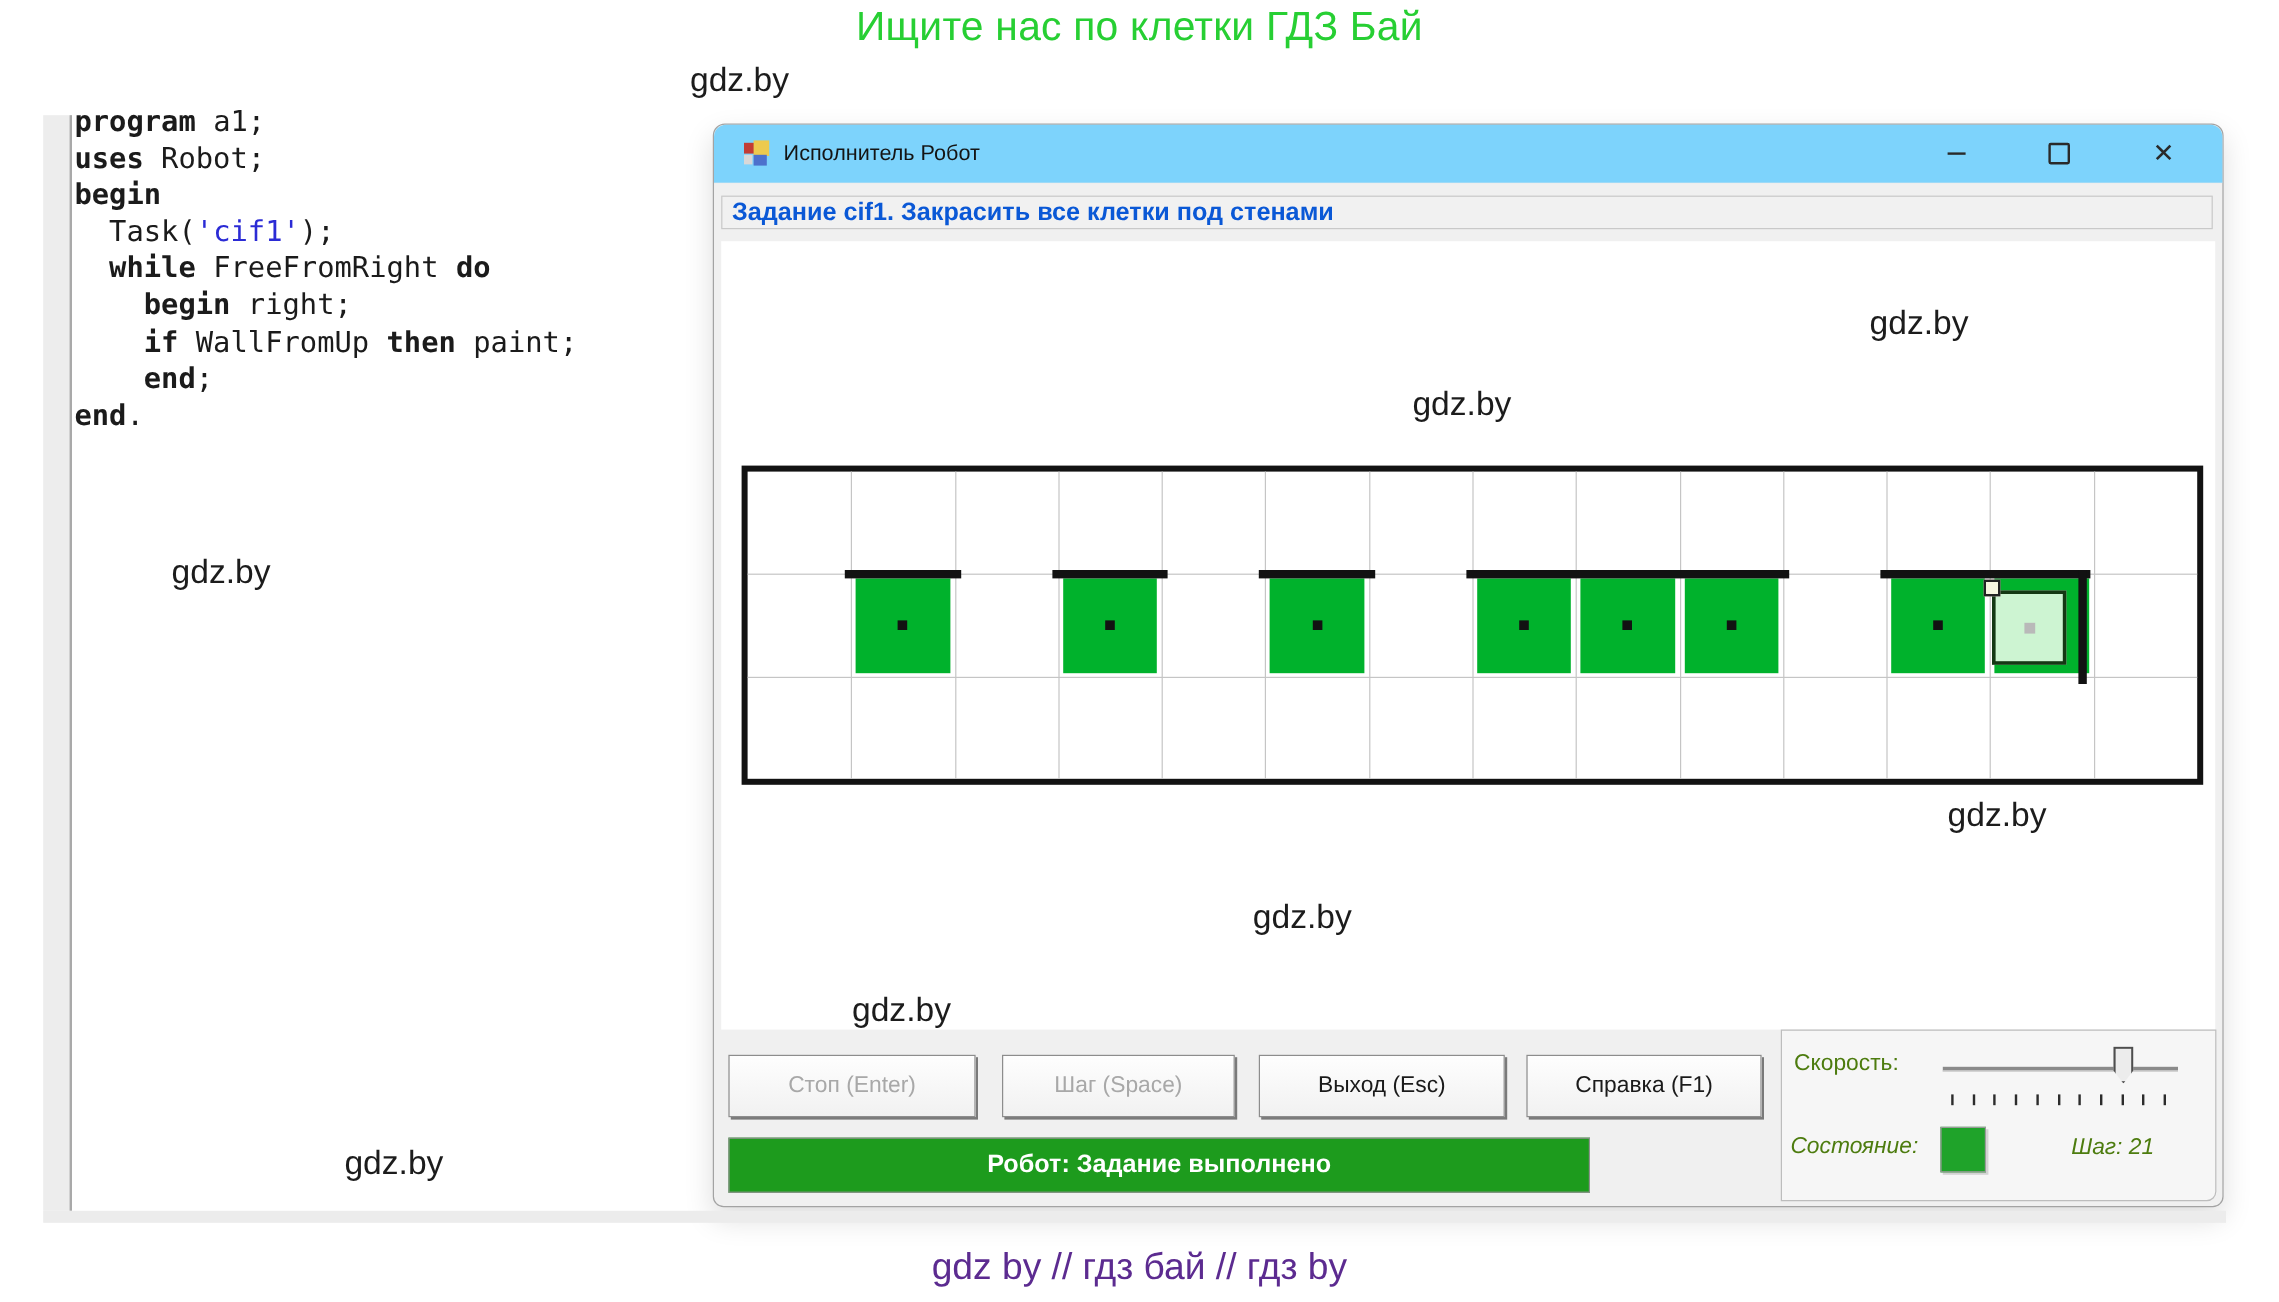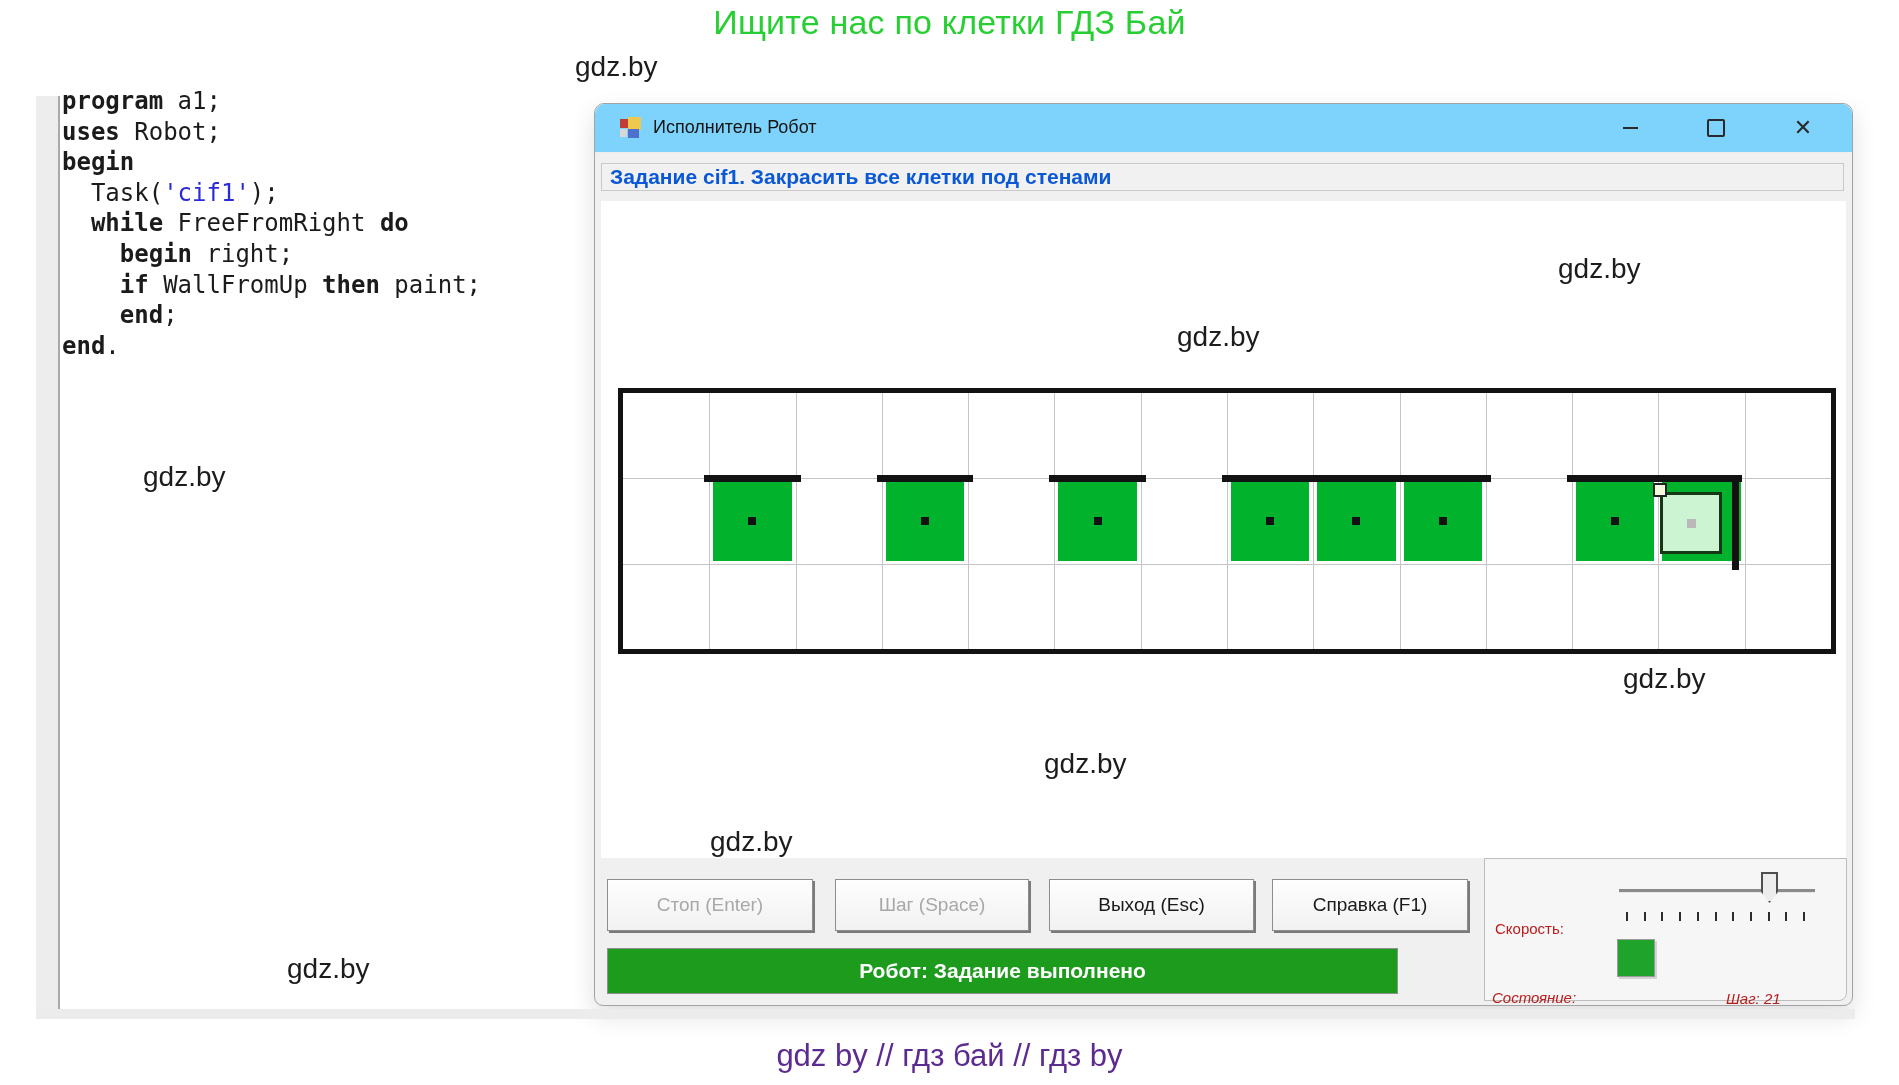--- a/index.html
+++ b/index.html
@@ -55,29 +55,29 @@
   .notch{position:absolute;width:14px;height:14px;background:#f7f7e0;
          border:2px solid #232323;box-sizing:border-box;z-index:3;}
   .graydot{position:absolute;width:9px;height:9px;background:#b9b9b9;}
 
   
   .btnrow button{position:absolute;top:775px;height:52px;
         background:linear-gradient(#fefefe,#f1f1f1);border:1px solid #8d8d8d;
         box-shadow:2px 2px 0 #7a7a7a;font-family:"Liberation Sans",sans-serif;
         font-size:19px;color:#1a1a1a;}
   .btnrow button.disabled{color:#a8a8a8;}
-  .statusbar{position:absolute;left:12px;top:844px;width:791px;height:46px;
+  .statusbar{position:absolute;left:12px;top:844px;width:718px;height:46px;
         border:1px solid #8f8f8f;box-sizing:border-box;display:flex;
         align-items:center;justify-content:center;}
   .statusbar span{color:#fff;font-size:21px;font-weight:700;}
 
   .panel{position:absolute;left:889px;top:754px;width:363px;height:143px;
          background:#f6f6f6;border:1px solid #bdbdbd;box-sizing:border-box;
          border-radius:0 0 8px 0;}
-  .panel .lbl{position:absolute;font-size:15px;color:#b91c1c;margin-top:44px;}
+  .panel .lbl{position:absolute;font-size:19px;color:#4d7c0f;}
   .track{position:absolute;left:134px;top:30px;width:196px;height:3px;
          background:#8a8a8a;border-bottom:1px solid #e6e6e6;}
   .thumb{position:absolute;left:276px;top:13px;width:17px;height:31px;
          background:#ececec;border:2px solid #4e4e4e;box-sizing:border-box;
          clip-path:polygon(0 0,100% 0,100% 64%,50% 100%,0 64%);}
   .tick{position:absolute;top:53px;width:2px;height:9px;background:#2c2c2c;}
   .statebox{position:absolute;left:132px;top:80px;width:38px;height:38px;
             border:1px solid #9a9a9a;box-sizing:border-box;box-shadow:2px 2px 0 #d3d3d3;}
 
   .bottomband{position:absolute;left:36px;top:1009px;width:1819px;height:10px;background:#ececec;}

